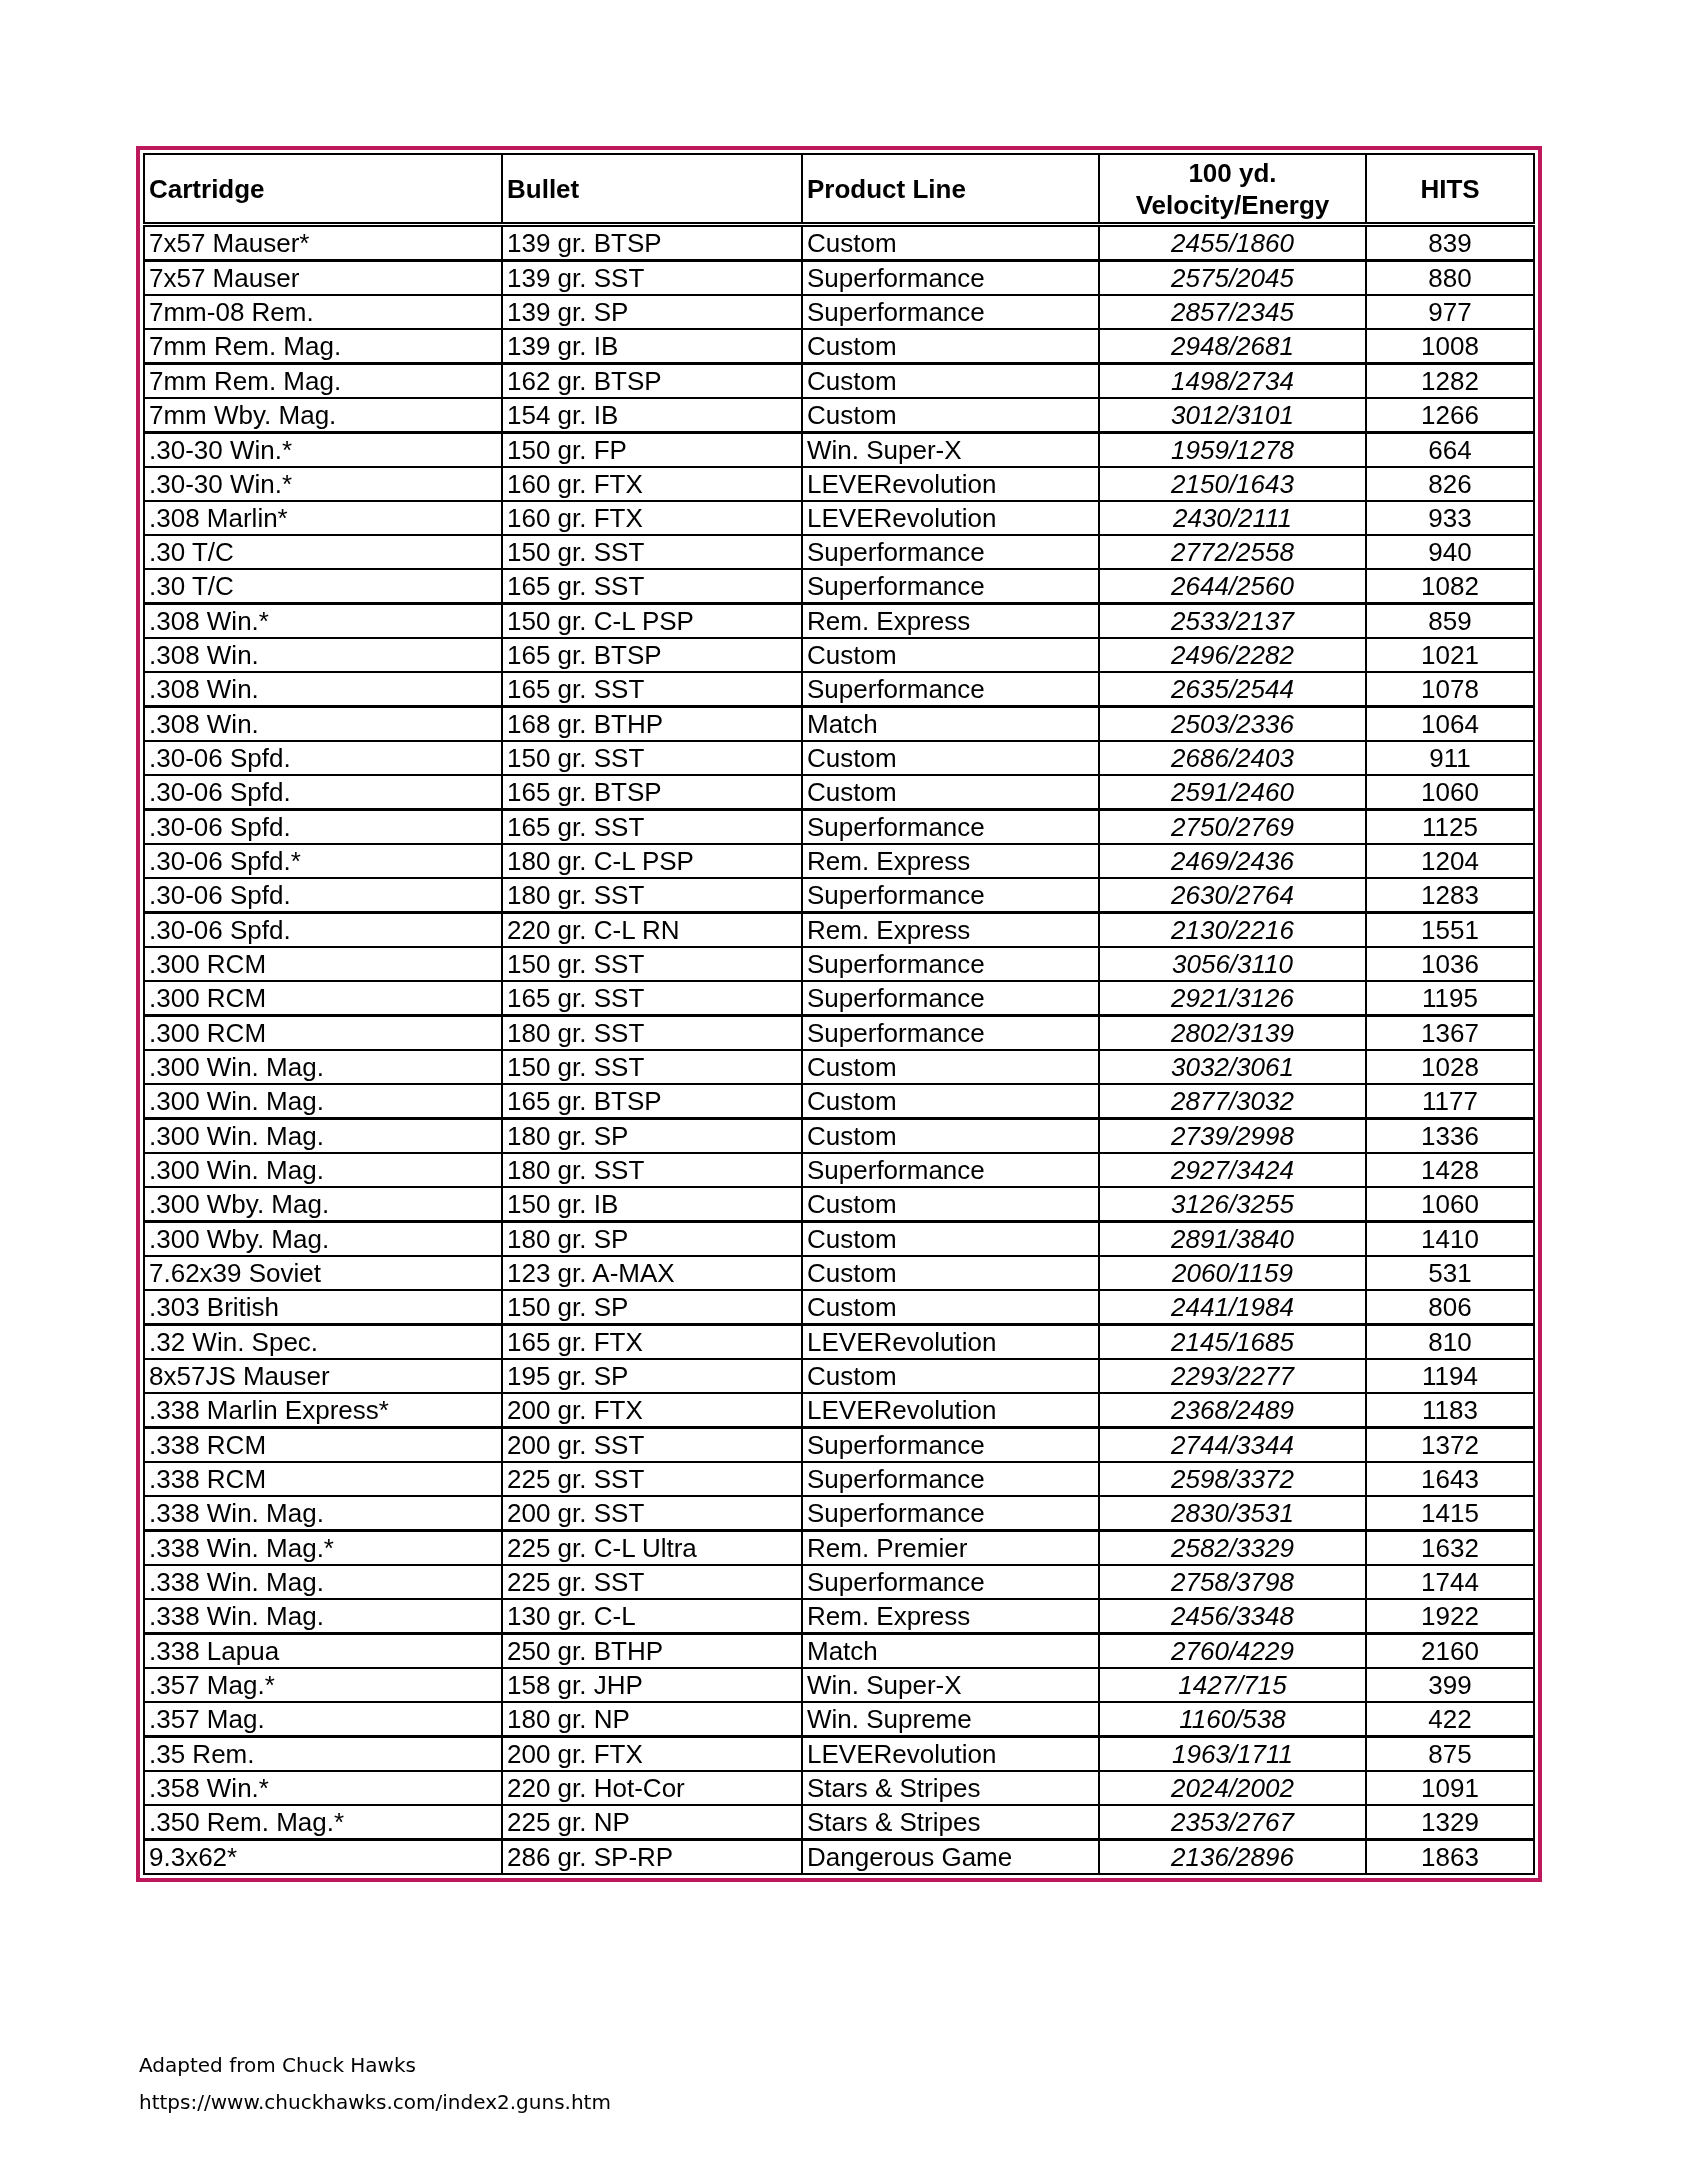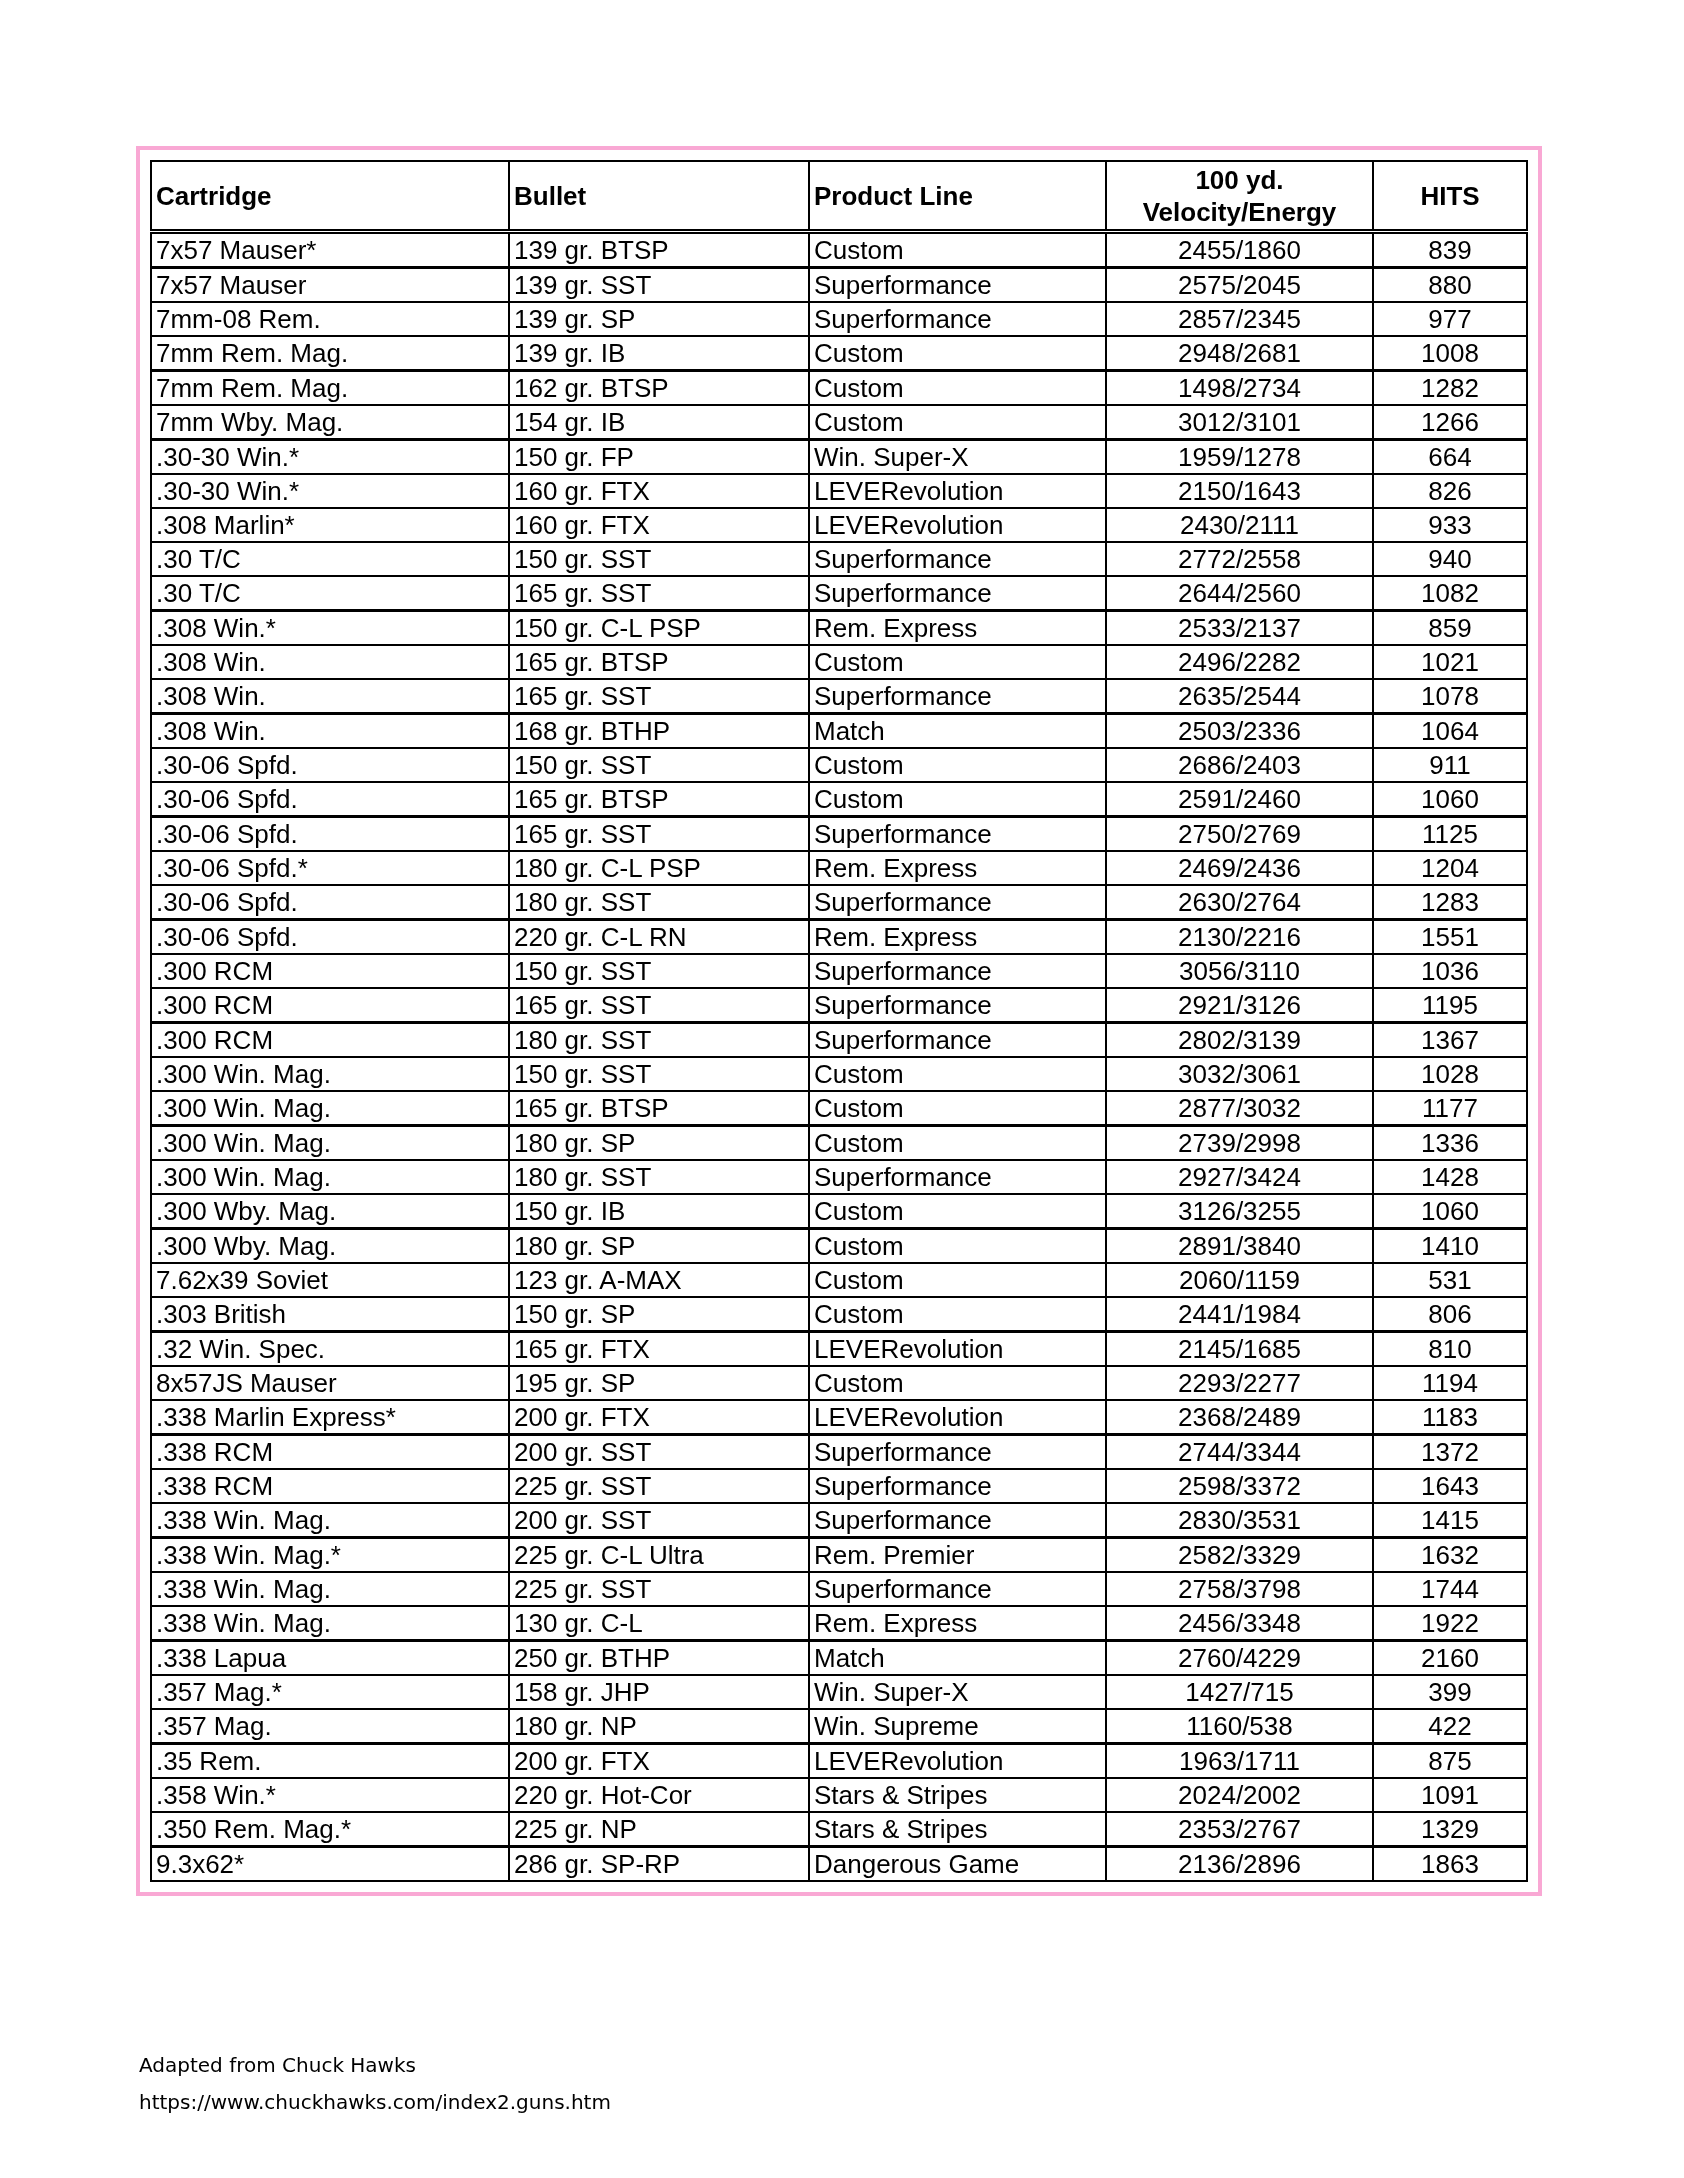--- a/index.html
+++ b/index.html
@@ -1,32 +1,32 @@
 <!DOCTYPE html>
 <html><head>
 <meta charset="utf-8">
 <style>
   html, body { margin: 0; padding: 0; background: #ffffff; }
   body { width: 1684px; height: 2178px; position: relative; font-family: "Liberation Sans", sans-serif; color: #000; }
   .table-wrap {
     position: absolute; left: 136px; top: 146px; width: 1406px;
-    border: 4px solid #f9a8d4; padding: 10px; box-sizing: border-box;
+    border: 4px solid #be185d; padding: 3px; box-sizing: border-box;
   }
   table { border-collapse: collapse; width: 100%; table-layout: fixed; }
   col.c1 { width: 358px; }
   col.c2 { width: 300px; }
   col.c3 { width: 297px; }
   col.c4 { width: 267px; }
   col.c5 { width: auto; }
   th, td { border: 2px solid #000; padding: 0 4px; white-space: nowrap; overflow: hidden; }
   thead th { height: 67px; font-weight: bold; font-size: 26px; text-align: left; line-height: 32px; border-bottom: 5px double #000; }
   thead th.center { text-align: center; }
   tbody td { height: 32px; font-size: 26px; line-height: 32px; padding-top: 0; padding-bottom: 0; }
   tbody tr.grp td { border-bottom-width: 3px; }
-  td.center { text-align: center; }
+  td.center { text-align: center; font-style: italic; }
   td.hits { text-align: center; font-weight: normal; }
   .footer { position: absolute; left: 139px; top: 2047px; font-family: "DejaVu Sans", sans-serif; font-size: 20px; line-height: 37px; }
 </style>
 </head>
 <body>
 
 <div class="table-wrap">
   <table>
     <colgroup>
       <col class="c1">

